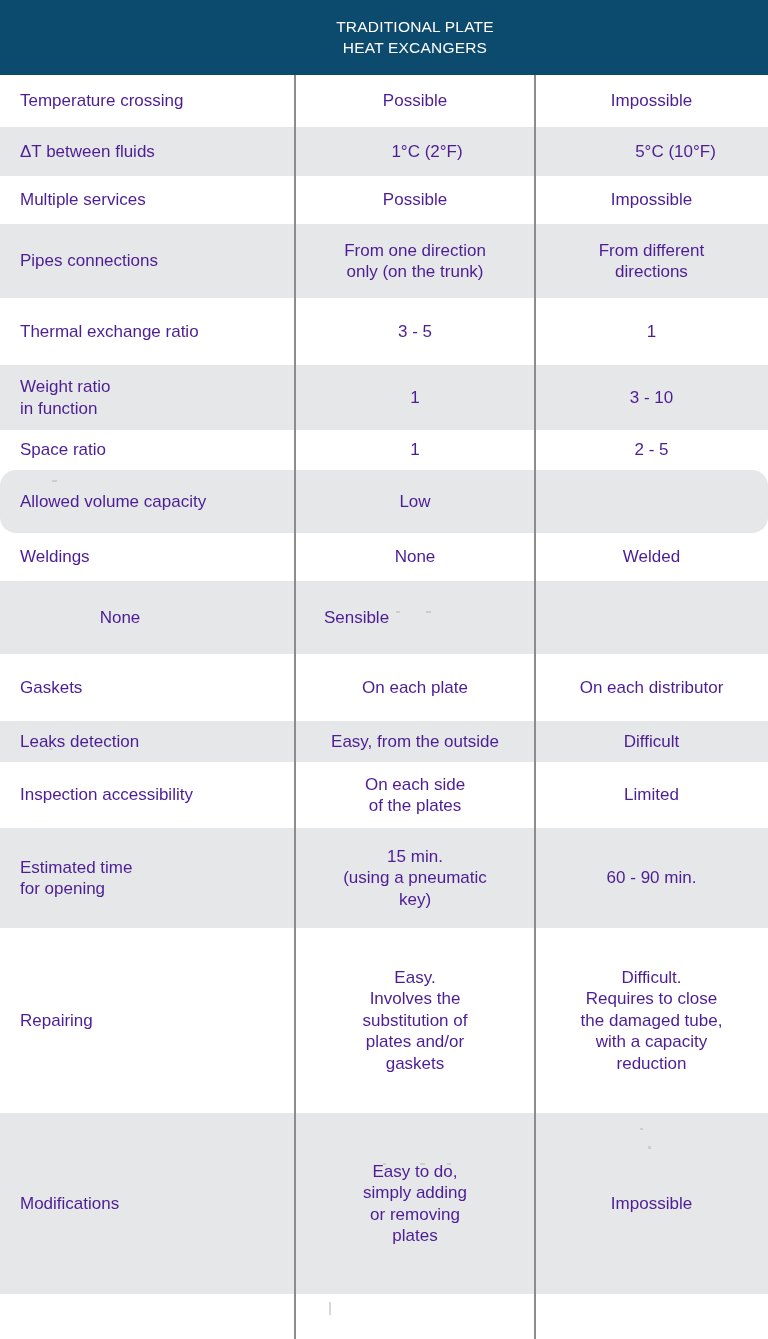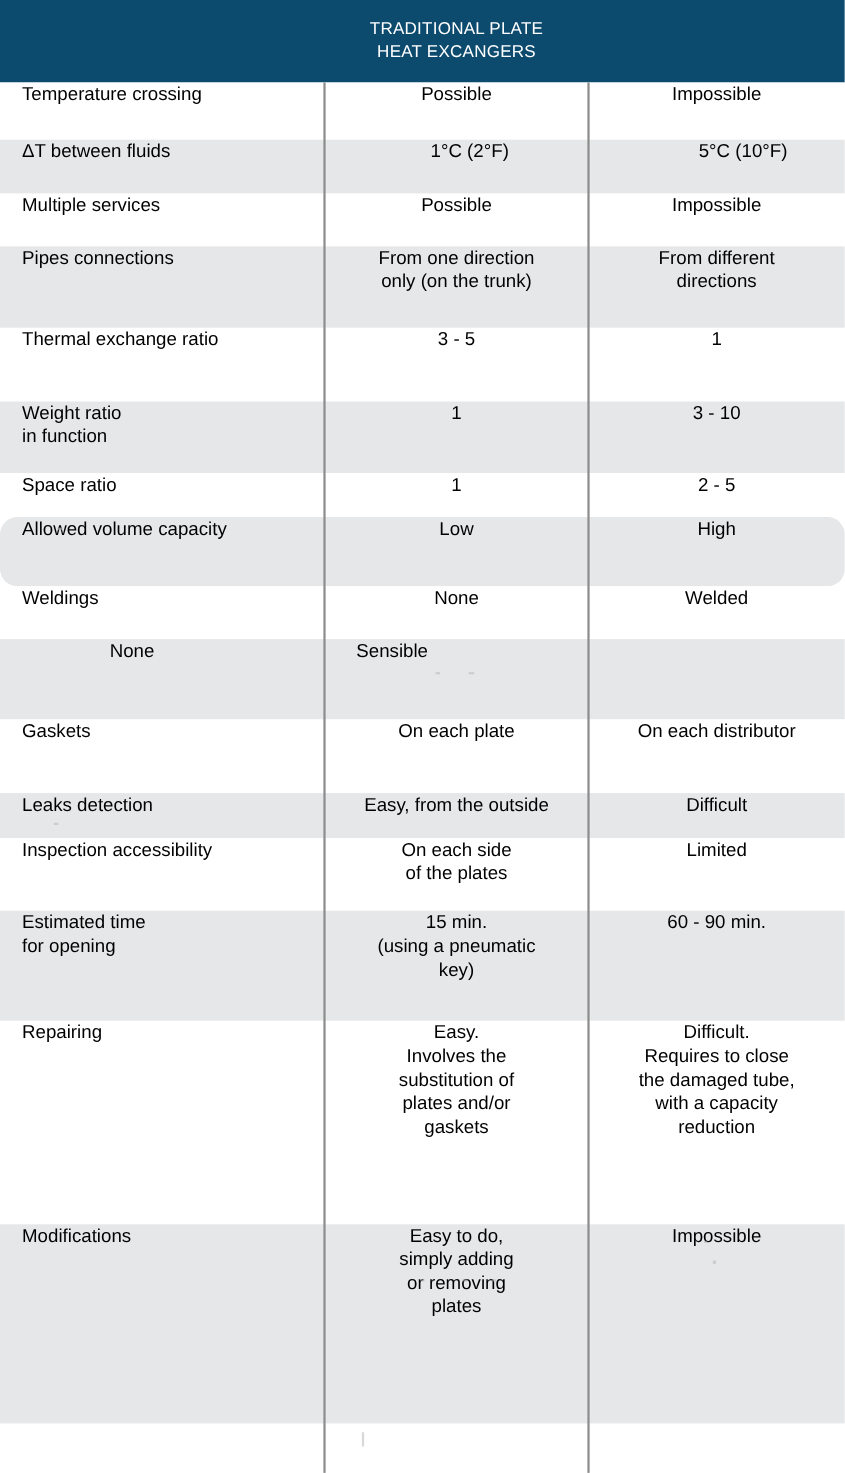--- a/index.html
+++ b/index.html
@@ -60,24 +60,24 @@
     width: 100%;
     box-sizing: border-box;
     position: relative;
   }
   .row.band-white { background: #ffffff; }
   .row.band-gray  { background: #e6e7e8; }
 
   .cell {
     box-sizing: border-box;
     display: flex;
-    align-items: flex-start;
+    align-items: center;
     font-size: 17px;
     line-height: 1.26;
-    color: #000000;
+    color: #4c1d95;
     position: relative;
     z-index: 1;
   }
   .cell.feature {
     justify-content: flex-start;
     padding-left: 20px;
     text-align: left;
   }
   .cell.value {
     justify-content: center;
@@ -249,25 +249,20 @@
       </div>
       <div class="row band-gray" style="height: 63px; border-radius: 16px;">
         <div class="cell feature col-feature">
           <div>
             <span class="vline">Allowed volume capacity</span>
           </div>
         </div>
         <div class="cell value col-plate">
           <div>
             <span class="vline">Low</span>
-          </div>
-        </div>
-        <div class="cell value col-shell">
-          <div>
-            <span class="vline">High</span>
           </div>
         </div>
       </div>
       <div class="row band-white" style="height: 48px;">
         <div class="cell feature col-feature">
           <div>
             <span class="vline">Weldings</span>
           </div>
         </div>
         <div class="cell value col-plate">

